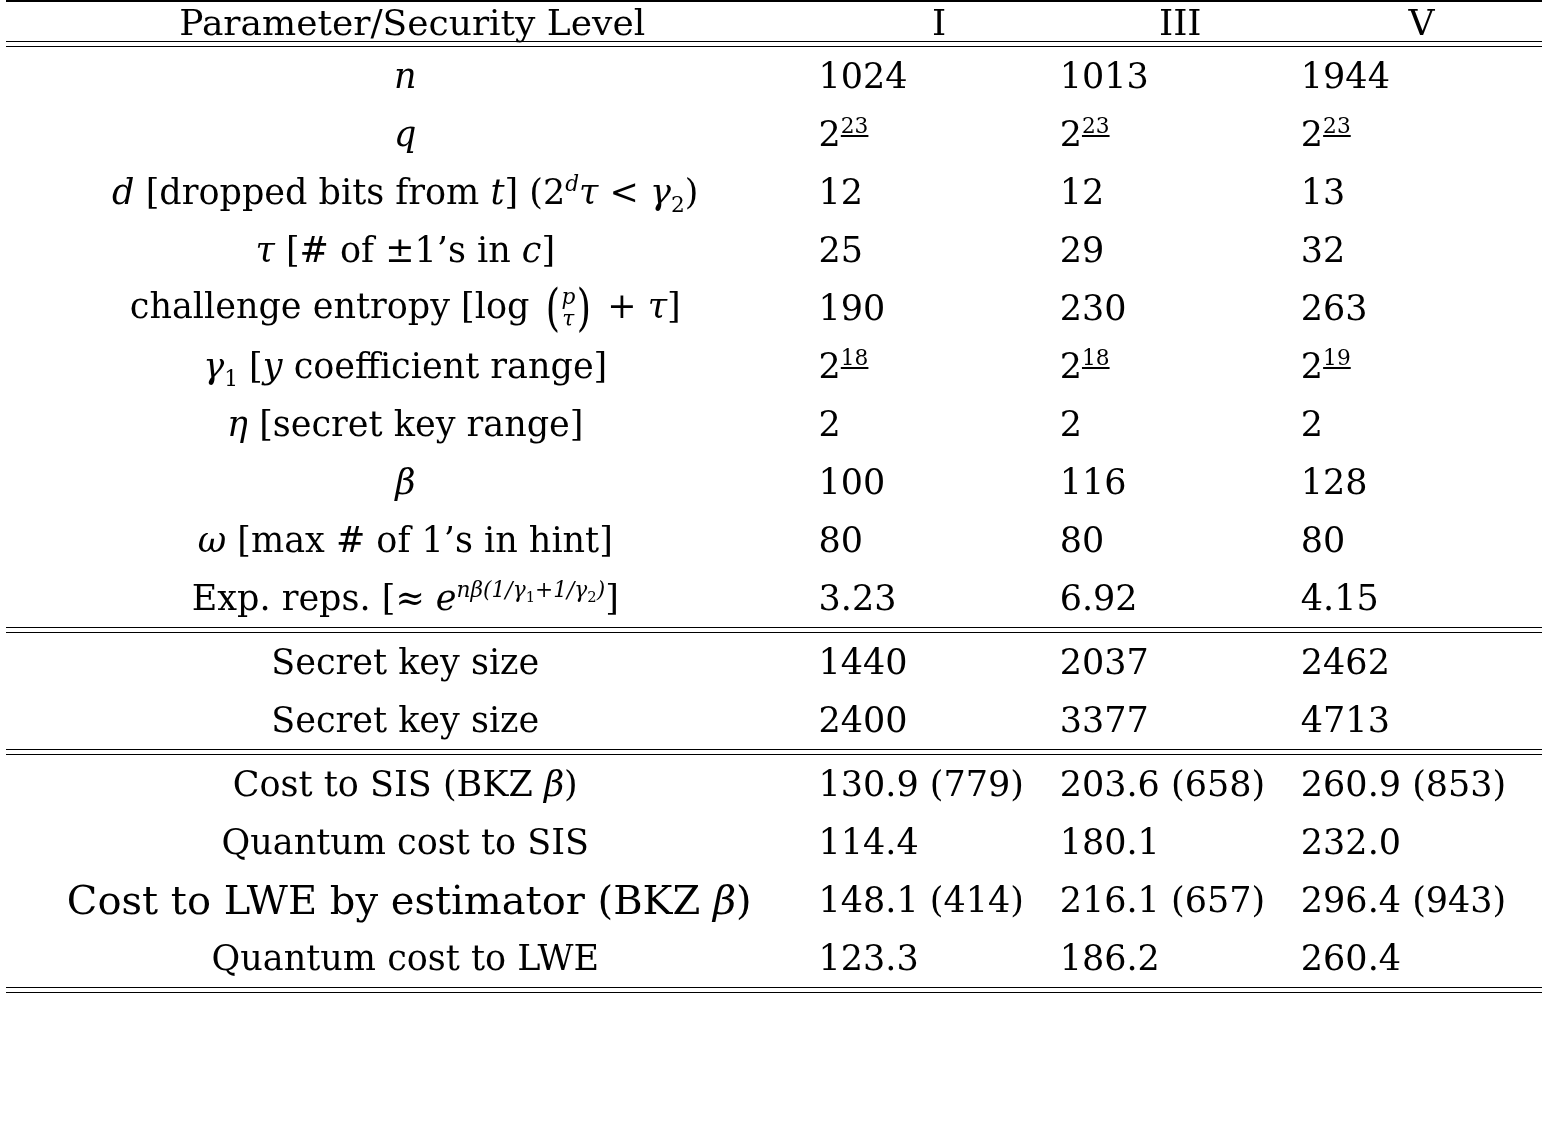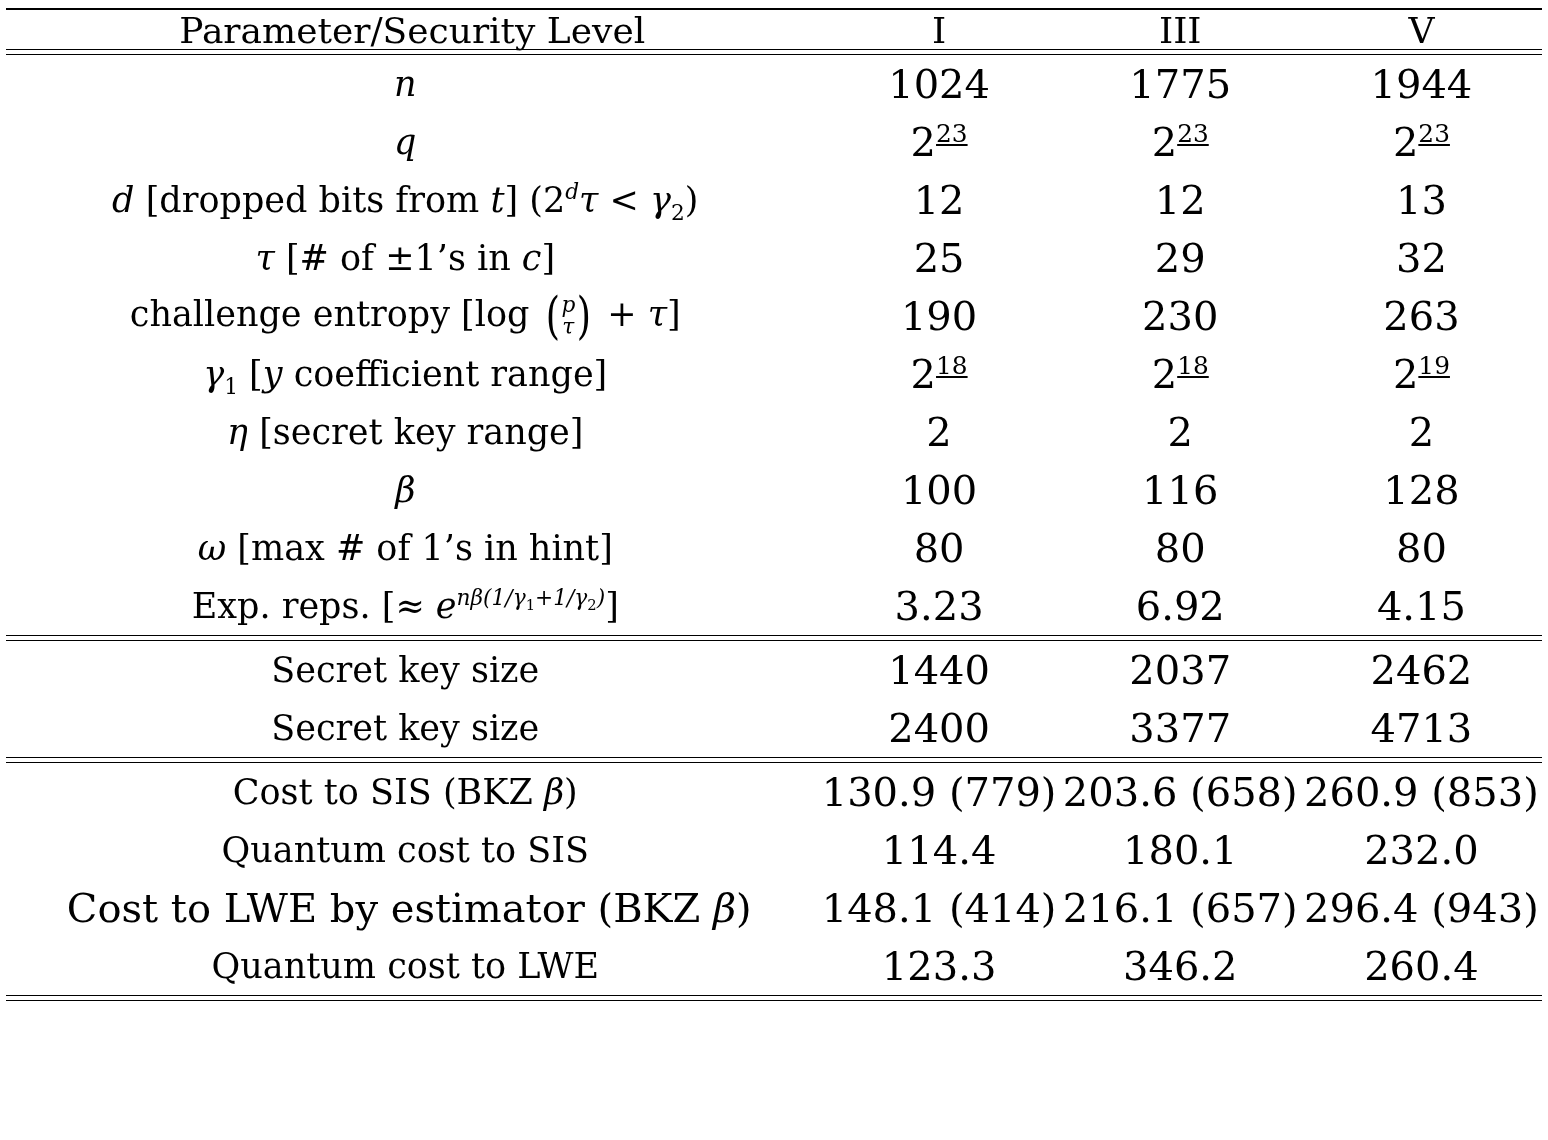--- a/index.html
+++ b/index.html
@@ -18,21 +18,20 @@
   #sheet {
     position: relative;
     width: 1548px;
     height: 1140px;
     background: #ffffff;
   }
   table.param-table {
     border-collapse: collapse;
     width: 1536px;
     margin-left: 6px;
-    margin-top: 8px;
     table-layout: fixed;
   }
   table.param-table col.c-label  { width: 812px; }
   table.param-table col.c-lvl    { width: 241px; }
   td, th {
     padding: 0;
     margin: 0;
     border: none;
     font-weight: normal;
     vertical-align: middle;
@@ -64,22 +63,22 @@
   }
   
   .lbl {
     text-align: center;
     font-size: 35px;
     padding-right: 14px;
     white-space: nowrap;
   }
   .lbl.wide { font-size: 40px; padding-right: 6px; }
   .val {
-    text-align: center;
-    font-size: 40px;
+    text-align: left;
+    font-size: 35px;
     white-space: nowrap;
   }
   tr.datarow > td { height: 58px; }
   .hdr-label { text-align: center; font-size: 36px; }
   .hdr-lvl   { text-align: center; font-size: 36px; }
 
   
   .mi { font-style: italic; }
   .mgreek { font-style: italic; font-family: "DejaVu Serif","Liberation Serif",serif; }
   sup.exp {
@@ -152,21 +151,21 @@
         <th class="hdr-lvl">III</th>
         <th class="hdr-lvl">V</th>
       </tr>
       <tr class="rule-double">
           <td colspan="4"></td>
         </tr>
 
     <tr class="datarow">
           <td class="lbl"><span class="mi">n</span></td>
           <td class="val">1024</td>
-          <td class="val">1775</td>
+          <td class="val">1013</td>
           <td class="val">1944</td>
         </tr>
         <tr class="datarow">
           <td class="lbl"><span class="mi">q</span></td>
           <td class="val">2<sup class="exp">23</sup></td>
           <td class="val">2<sup class="exp">23</sup></td>
           <td class="val">2<sup class="exp">23</sup></td>
         </tr>
         <tr class="datarow">
           <td class="lbl"><span class="mi">d</span> [dropped bits from <span class="mi">t</span>] (2<span class="sup-nested">d</span><span class="mgreek">τ</span> &lt; <span class="mgreek">γ</span><sub class="sb">2</sub>)</td>
@@ -248,21 +247,21 @@
         </tr>
         <tr class="datarow">
           <td class="lbl wide">Cost to LWE by estimator (BKZ <span class="mgreek">β</span>)</td>
           <td class="val">148.1 (414)</td>
           <td class="val">216.1 (657)</td>
           <td class="val">296.4 (943)</td>
         </tr>
         <tr class="datarow">
           <td class="lbl">Quantum cost to LWE</td>
           <td class="val">123.3</td>
-          <td class="val">346.2</td>
+          <td class="val">186.2</td>
           <td class="val">260.4</td>
         </tr>
         <tr class="rule-bottom">
           <td colspan="4"></td>
         </tr>
       </tbody>
   </table>
 </div>
 
 </body></html>

